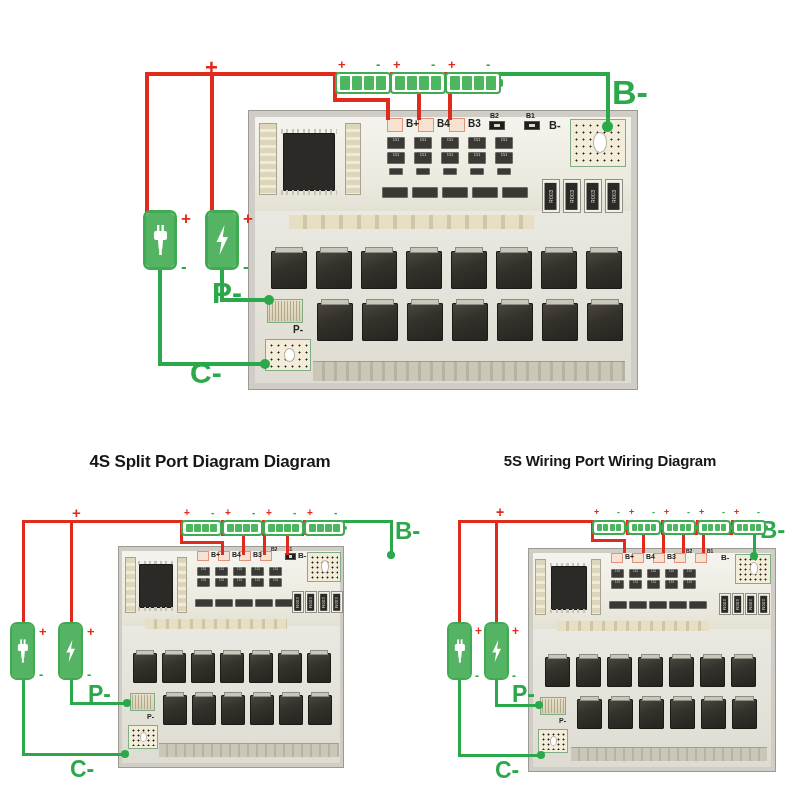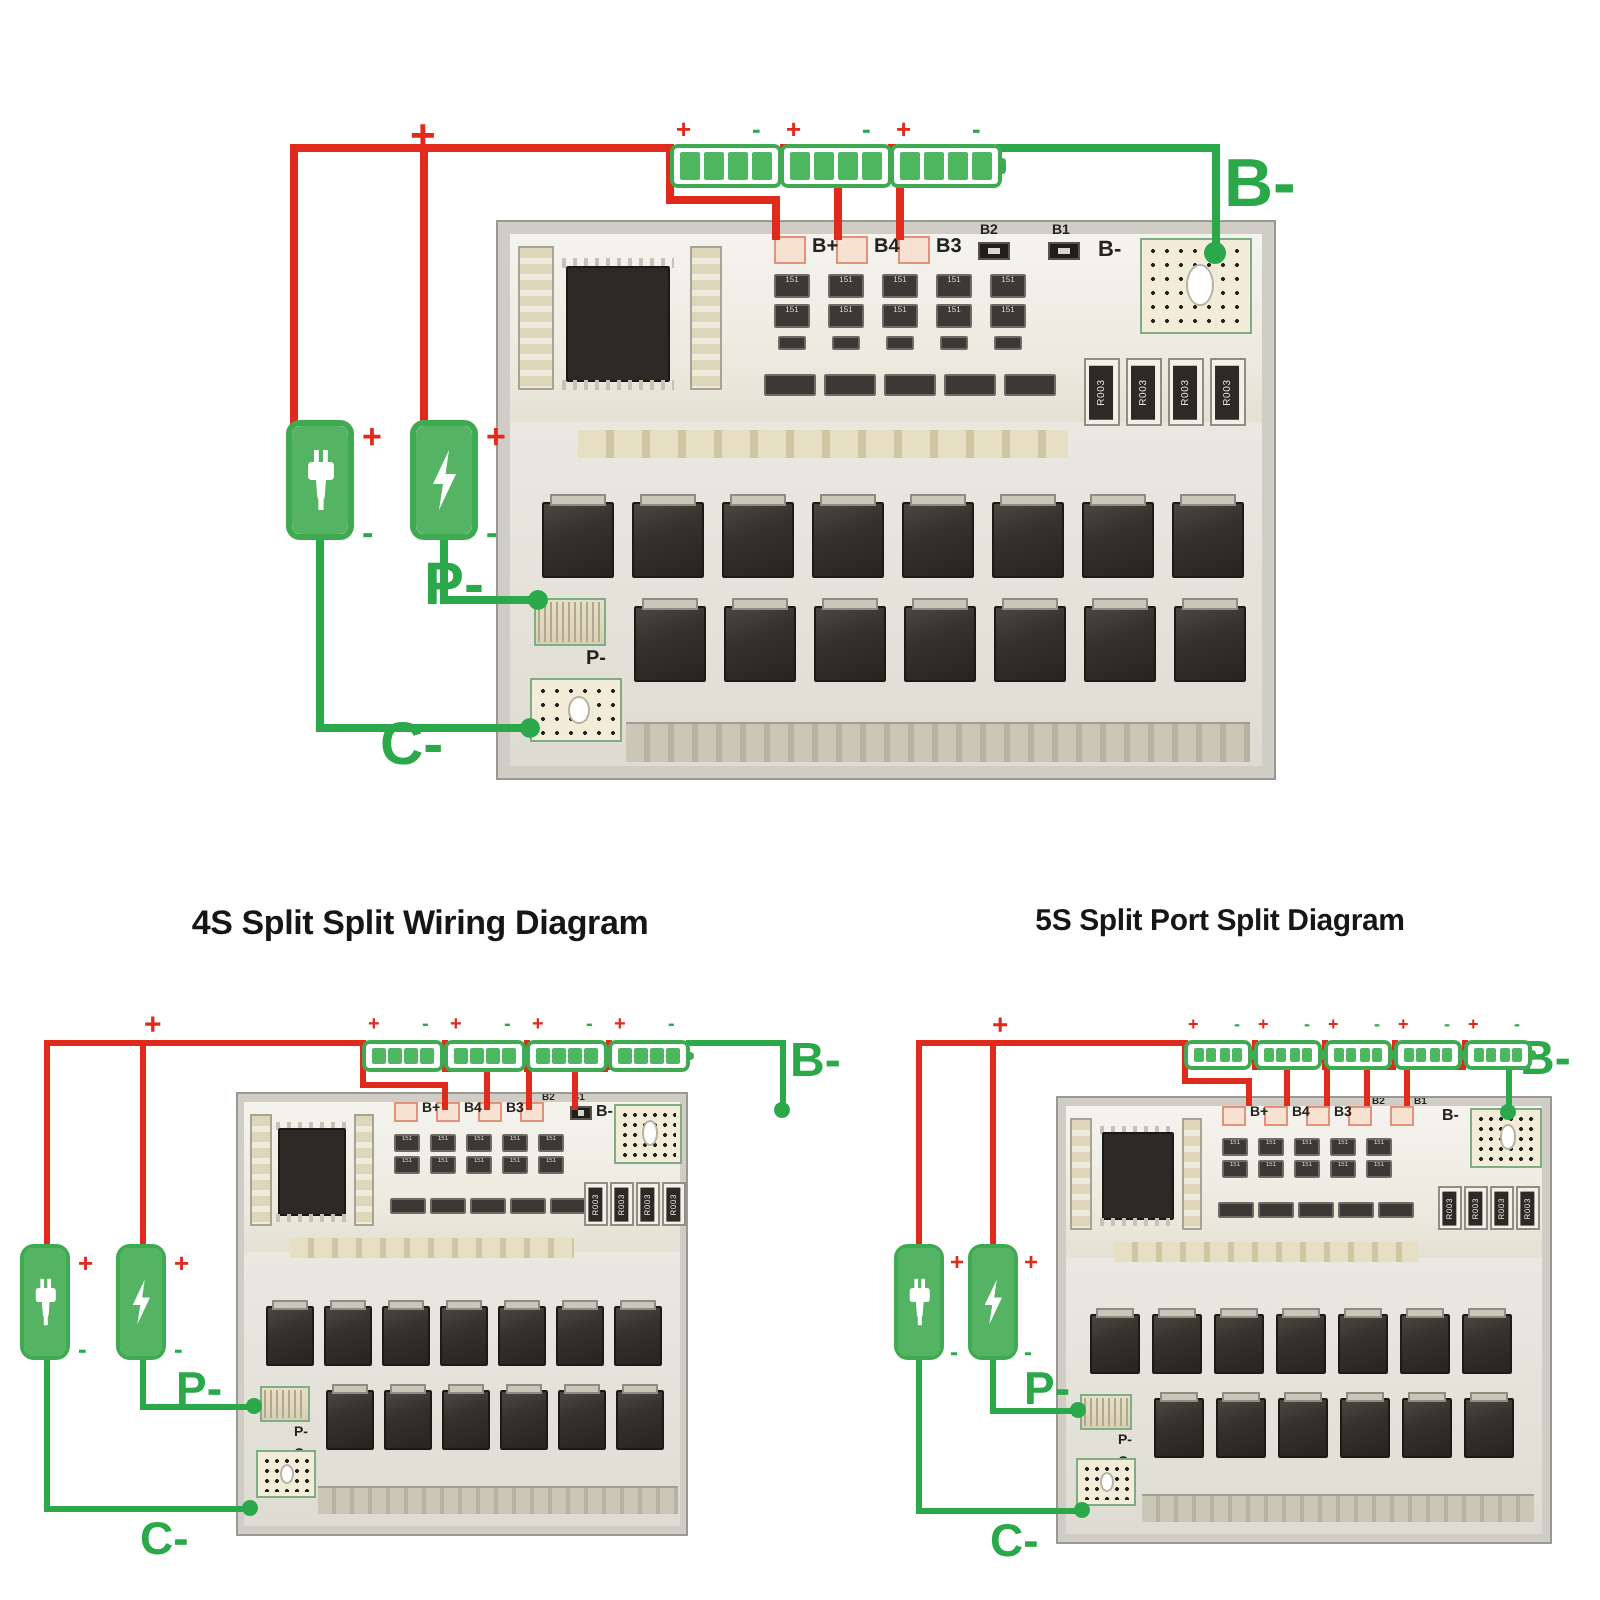--- a/index.html
+++ b/index.html
@@ -206,22 +206,22 @@
     position:absolute;
     background: repeating-linear-gradient(180deg,#ded6b8 0 5px, #efeade 5px 8px);
     border:1px solid #a8a493;
   }
 </style>
 </head>
 <body>
 
 <div id="page">
 
-  <div class="title title-4s">4S Split Split Wiring Diagram</div>
-  <div class="title title-5s">5S Split Port Split Diagram</div>
+  <div class="title title-4s">4S Split Port Diagram Diagram</div>
+  <div class="title title-5s">5S Wiring Port Wiring Diagram</div>
 
   <div class="diagram d3" style="left:0;top:0;width:800px;height:430px;">
 
     <div class="pcb" style="left:248px;top:110px;width:390px;height:280px;">
       <div class="soldermask"></div>
       <div class="topband"></div>
 
       <div class="lpads" style="left:10px;top:12px;width:18px;height:72px;"></div>
       <div class="lpads" style="left:96px;top:12px;width:16px;height:72px;"></div>
 

